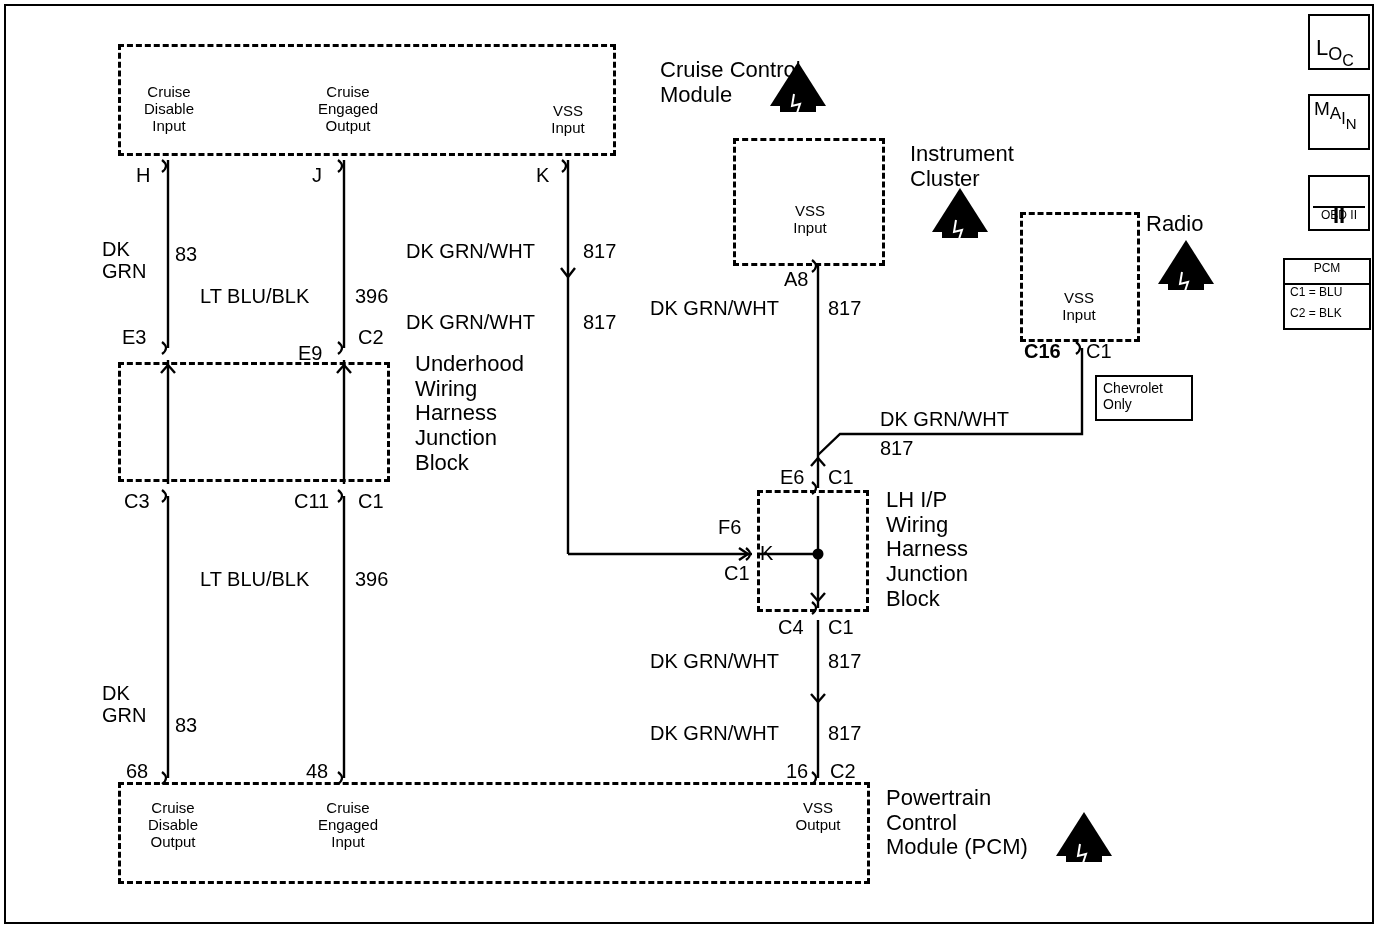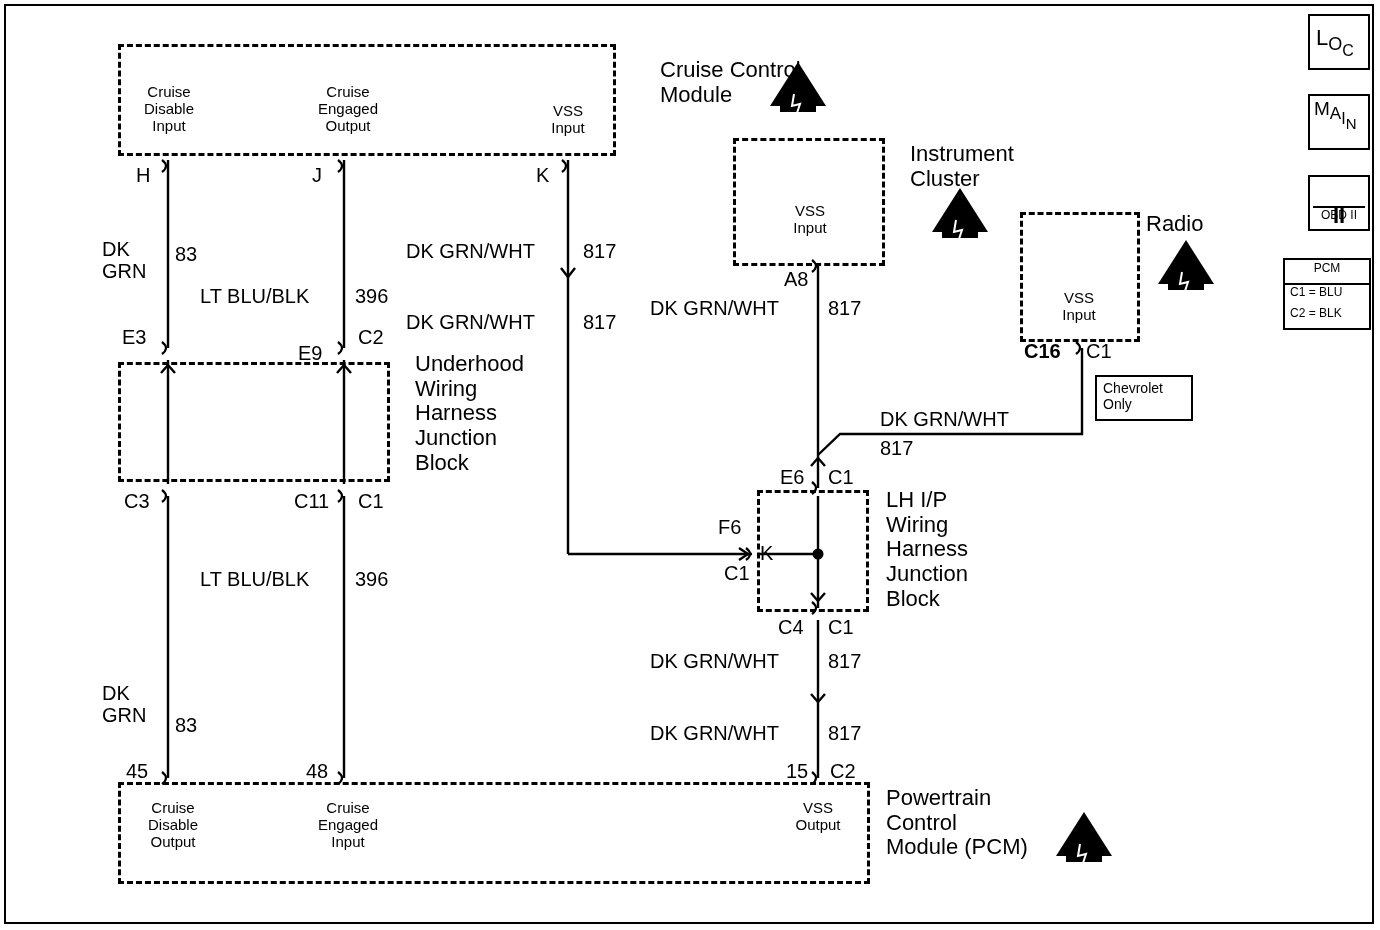--- a/index.html
+++ b/index.html
@@ -258,40 +258,40 @@
 
   <div class="lbl f20" style="left:778px; top:616px;">C4</div>
   <div class="lbl f20" style="left:828px; top:616px;">C1</div>
 
   <div class="lbl f20" style="left:650px; top:650px;">DK GRN/WHT</div>
   <div class="lbl f20" style="left:828px; top:650px;">817</div>
 
   <div class="lbl f20" style="left:650px; top:722px;">DK GRN/WHT</div>
   <div class="lbl f20" style="left:828px; top:722px;">817</div>
 
-  <div class="lbl f20" style="left:126px; top:760px;">45</div>
+  <div class="lbl f20" style="left:126px; top:760px;">68</div>
   <div class="lbl f20" style="left:306px; top:760px;">48</div>
-  <div class="lbl f20" style="left:786px; top:760px;">15</div>
+  <div class="lbl f20" style="left:786px; top:760px;">16</div>
   <div class="lbl f20" style="left:830px; top:760px;">C2</div>
 
   <div class="lbl f15 ctr" style="left:126px; top:800px; width:94px;">Cruise
 Disable
 Output</div>
   <div class="lbl f15 ctr" style="left:300px; top:800px; width:96px;">Cruise
 Engaged
 Input</div>
   <div class="lbl f15 ctr" style="left:776px; top:800px; width:84px;">VSS
 Output</div>
 
   <div class="lbl f22" style="left:886px; top:786px; width:190px;">Powertrain
 Control
 Module (PCM)</div>
 
   <div class="legend-box" style="left:1308px; top:14px; width:62px; height:56px;"></div>
-  <div class="lbl f20" style="left:1316px; top:26px;"><span style="font-size:22px;">L</span><span style="font-size:18px; position:relative; top:5px;">O</span><span style="font-size:16px; position:relative; top:11px;">C</span></div>
+  <div class="lbl f20" style="left:1316px; top:36px;"><span style="font-size:22px;">L</span><span style="font-size:18px; position:relative; top:5px;">O</span><span style="font-size:16px; position:relative; top:11px;">C</span></div>
 
   <div class="legend-box" style="left:1308px; top:94px; width:62px; height:56px;"></div>
   <div class="lbl f18" style="left:1314px; top:98px;"><span style="font-size:19px;">M</span><span style="font-size:17px; position:relative; top:4px;">A</span><span style="font-size:16px; position:relative; top:9px;">I</span><span style="font-size:15px; position:relative; top:14px;">N</span></div>
 
   <div class="legend-box" style="left:1308px; top:175px; width:62px; height:56px;"></div>
   <div class="lbl f22 ctr" style="left:1308px; top:180px; width:62px; font-weight:bold;margin-top:24px;">II</div>
   <div class="lbl f12 ctr" style="left:1308px; top:209px; width:62px;">OBD II</div>
   <div class="legend-line" style="left:1313px; width:52px; top:206px;"></div>
 
   <div class="legend-box" style="left:1283px; top:258px; width:88px; height:72px;"></div>

